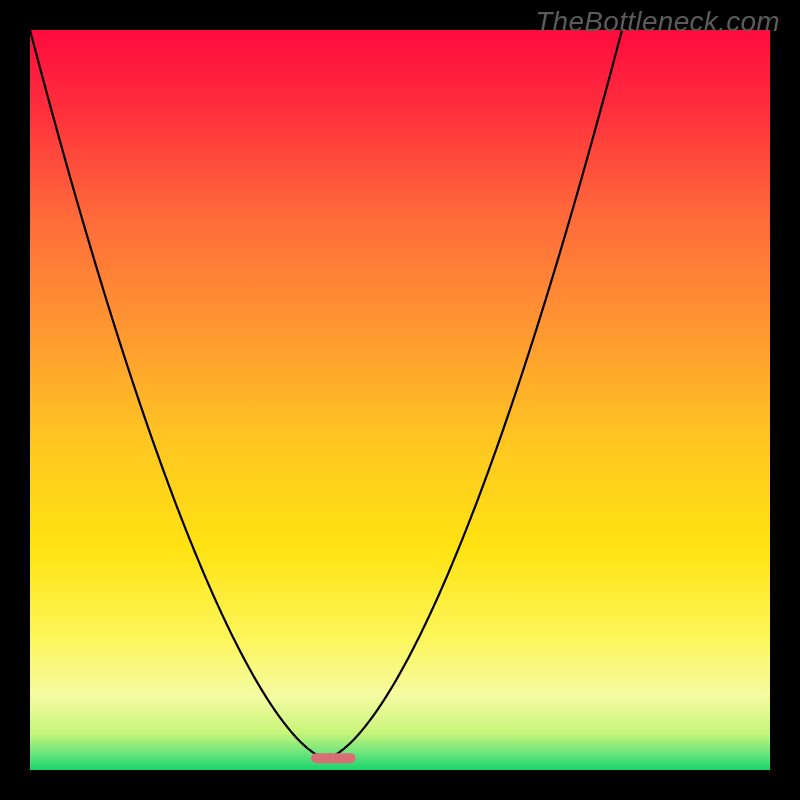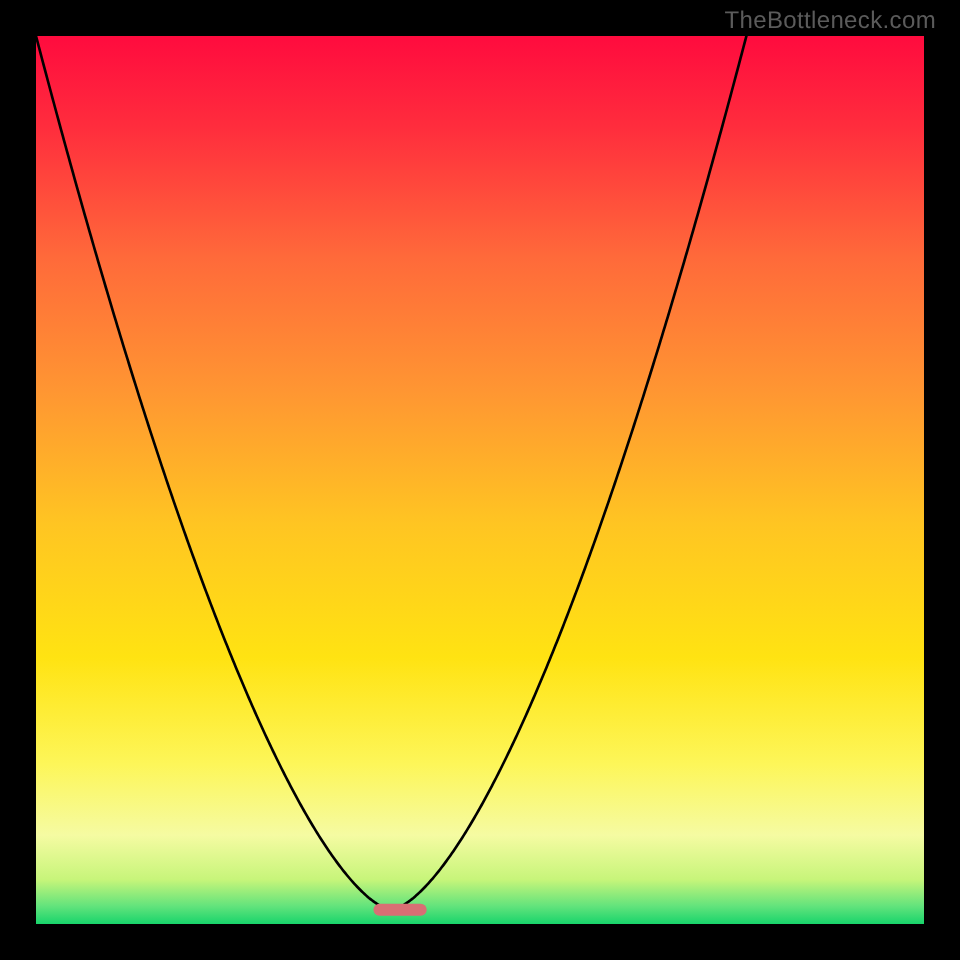--- a/index.html
+++ b/index.html
@@ -14,24 +14,25 @@
     position: relative;
     width: 800px;
     height: 800px;
     background: #000;
   }
   .watermark {
     position: absolute;
     top: 6px;
     right: 20px;
     font-family: Arial, Helvetica, sans-serif;
-    font-size: 20px;
+    font-size: 28px;
     color: #5b5b5b;
     letter-spacing: 0.3px;
     z-index: 5;
+    font-style: italic;
   }
   svg {
     position: absolute;
     top: 0;
     left: 0;
   }
 </style>
 </head>
 <body>
 <div class="frame">

